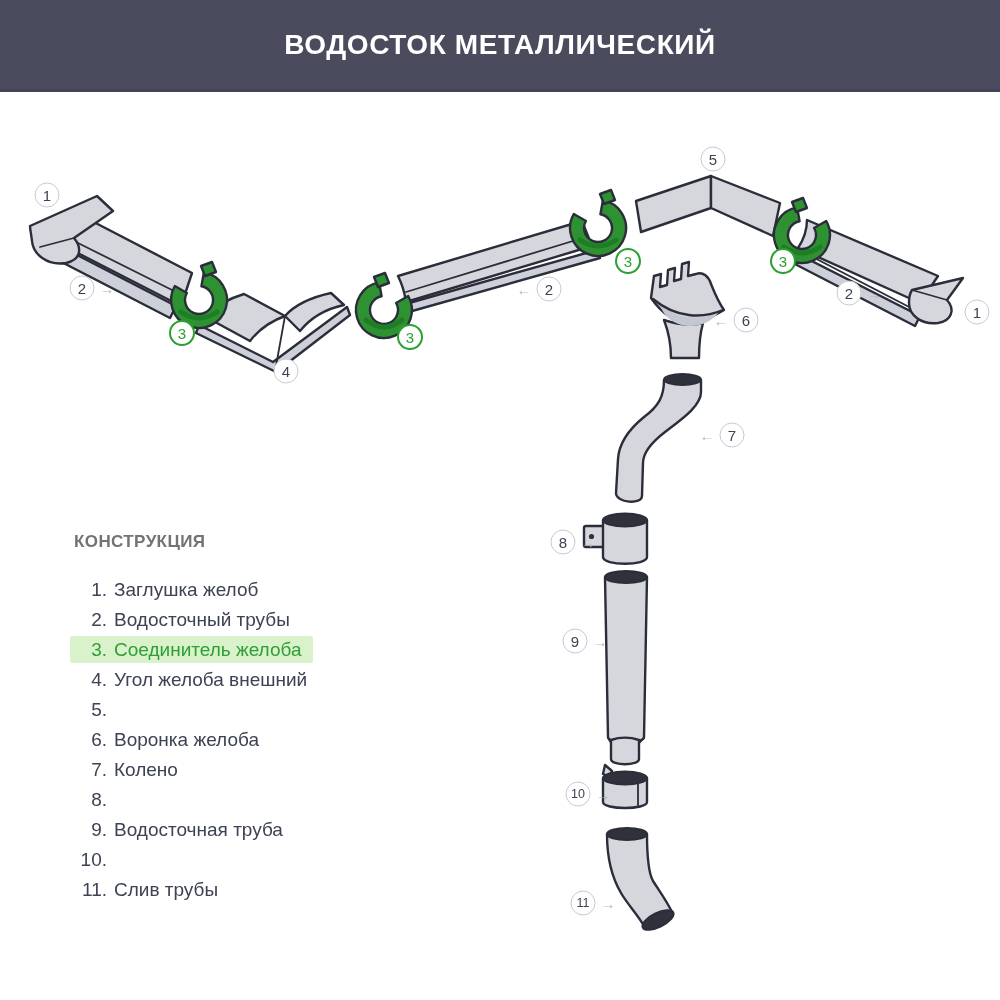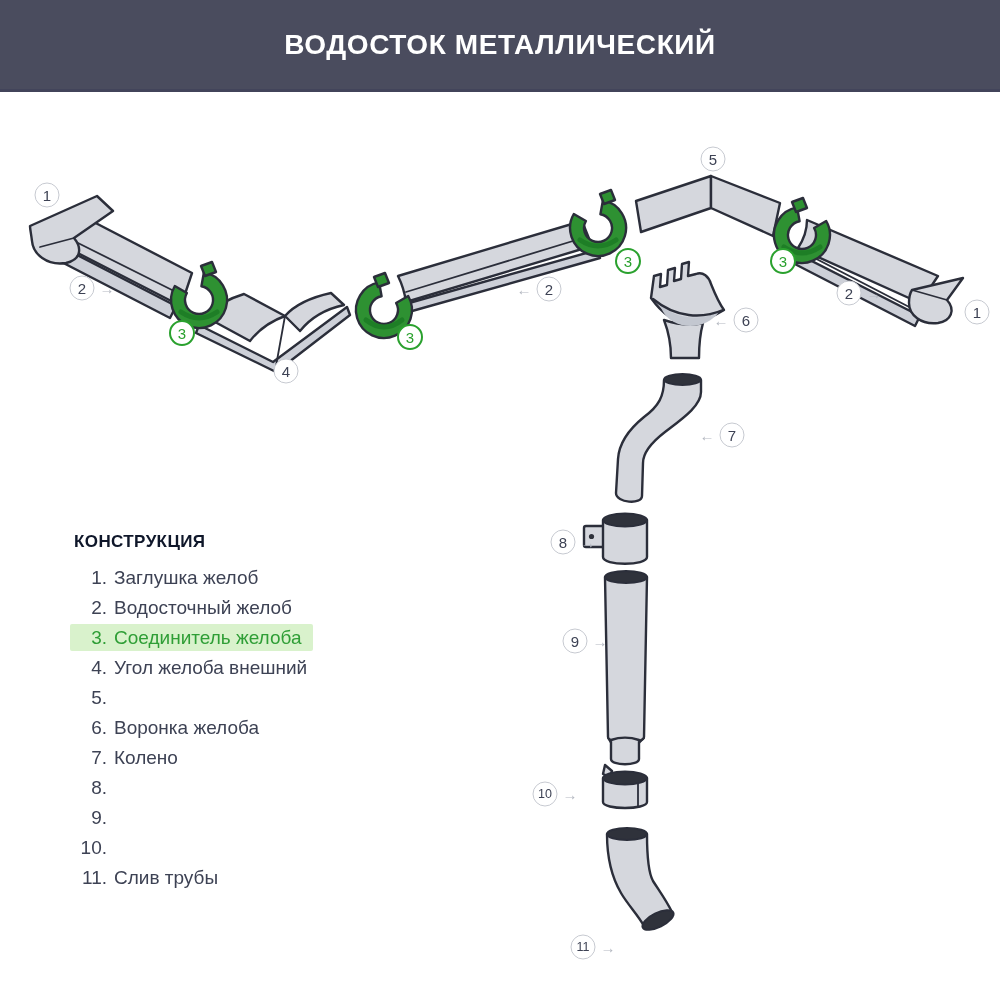--- a/index.html
+++ b/index.html
@@ -25,21 +25,21 @@
   .circ .n.small { font-size:12.5px; }
   .callout.green .circ { border:2px solid #2aa12e; width:26px; height:26px; }
   .callout.green .circ .n { color:#2aa12e; }
   .arr { position:absolute; top:50%; transform:translateY(-50%);
          color:#b4b8c1; font-size:15px; line-height:1; }
   .arr.left  { right:100%; margin-right:5px; }
   .arr.right { left:100%;  margin-left:5px; }
 
   
   .legend { position:absolute; left:70px; top:532px; }
-  .legend h2 { font-size:17px; font-weight:bold; color:#0f172a; letter-spacing:.4px; margin:0 0 12px 4px; }
+  .legend h2 { font-size:17px; font-weight:bold; color:#737373; letter-spacing:.4px; margin:0 0 24px 4px; }
   .legend ol { list-style:none; }
   .legend li { display:flex; align-items:center; width:max-content;
                font-size:19px; color:#3d4254; line-height:27px; margin-bottom:3px;
                padding:0 12px 0 4px; border-radius:2px; }
   .legend li .num { width:33px; text-align:right; margin-right:7px; }
   .legend li.hl { background:#d9f2cc; color:#2f9e36; }
 </style>
 </head>
 <body>
 
@@ -250,46 +250,46 @@
     </span>
     <span class="arr right">→</span>
   </div>
       <div class="callout" style="left: 575px; top: 641px;">
 
     <span class="circ">
       <span class="n">9</span>
     </span>
     <span class="arr right">→</span>
   </div>
-      <div class="callout" style="left: 545px; top: 794px; border-radius: 7px;">
+      <div class="callout" style="left: 578px; top: 794px; border-radius: 7px;">
 
     <span class="circ">
       <span class="n small">10</span>
     </span>
     <span class="arr right">→</span>
   </div>
-      <div class="callout" style="left: 583px; top: 903px; margin-top: 44px;">
+      <div class="callout" style="left: 583px; top: 903px;">
 
     <span class="circ">
       <span class="n small">11</span>
     </span>
     <span class="arr right">→</span>
   </div>
     </div>
 
   <section class="legend">
     <h2>КОНСТРУКЦИЯ</h2>
     <ol id="legend-list">
         <li>
     <span class="num">1.</span>
     <span class="label">Заглушка желоб</span>
   </li>
         <li>
     <span class="num">2.</span>
-    <span class="label">Водосточный желоб</span>
+    <span class="label">Водосточный трубы</span>
   </li>
         <li class="hl">
     <span class="num">3.</span>
     <span class="label">Соединитель желоба</span>
   </li>
         <li>
     <span class="num">4.</span>
     <span class="label">Угол желоба внешний</span>
   </li>
         <li>
@@ -301,20 +301,21 @@
   </li>
         <li>
     <span class="num">7.</span>
     <span class="label">Колено</span>
   </li>
         <li>
     <span class="num">8.</span>
   </li>
         <li>
     <span class="num">9.</span>
+    <span class="label">Водосточная труба</span>
   </li>
         <li>
     <span class="num">10.</span>
   </li>
         <li>
     <span class="num">11.</span>
     <span class="label">Слив трубы</span>
   </li>
       </ol>
   </section>

